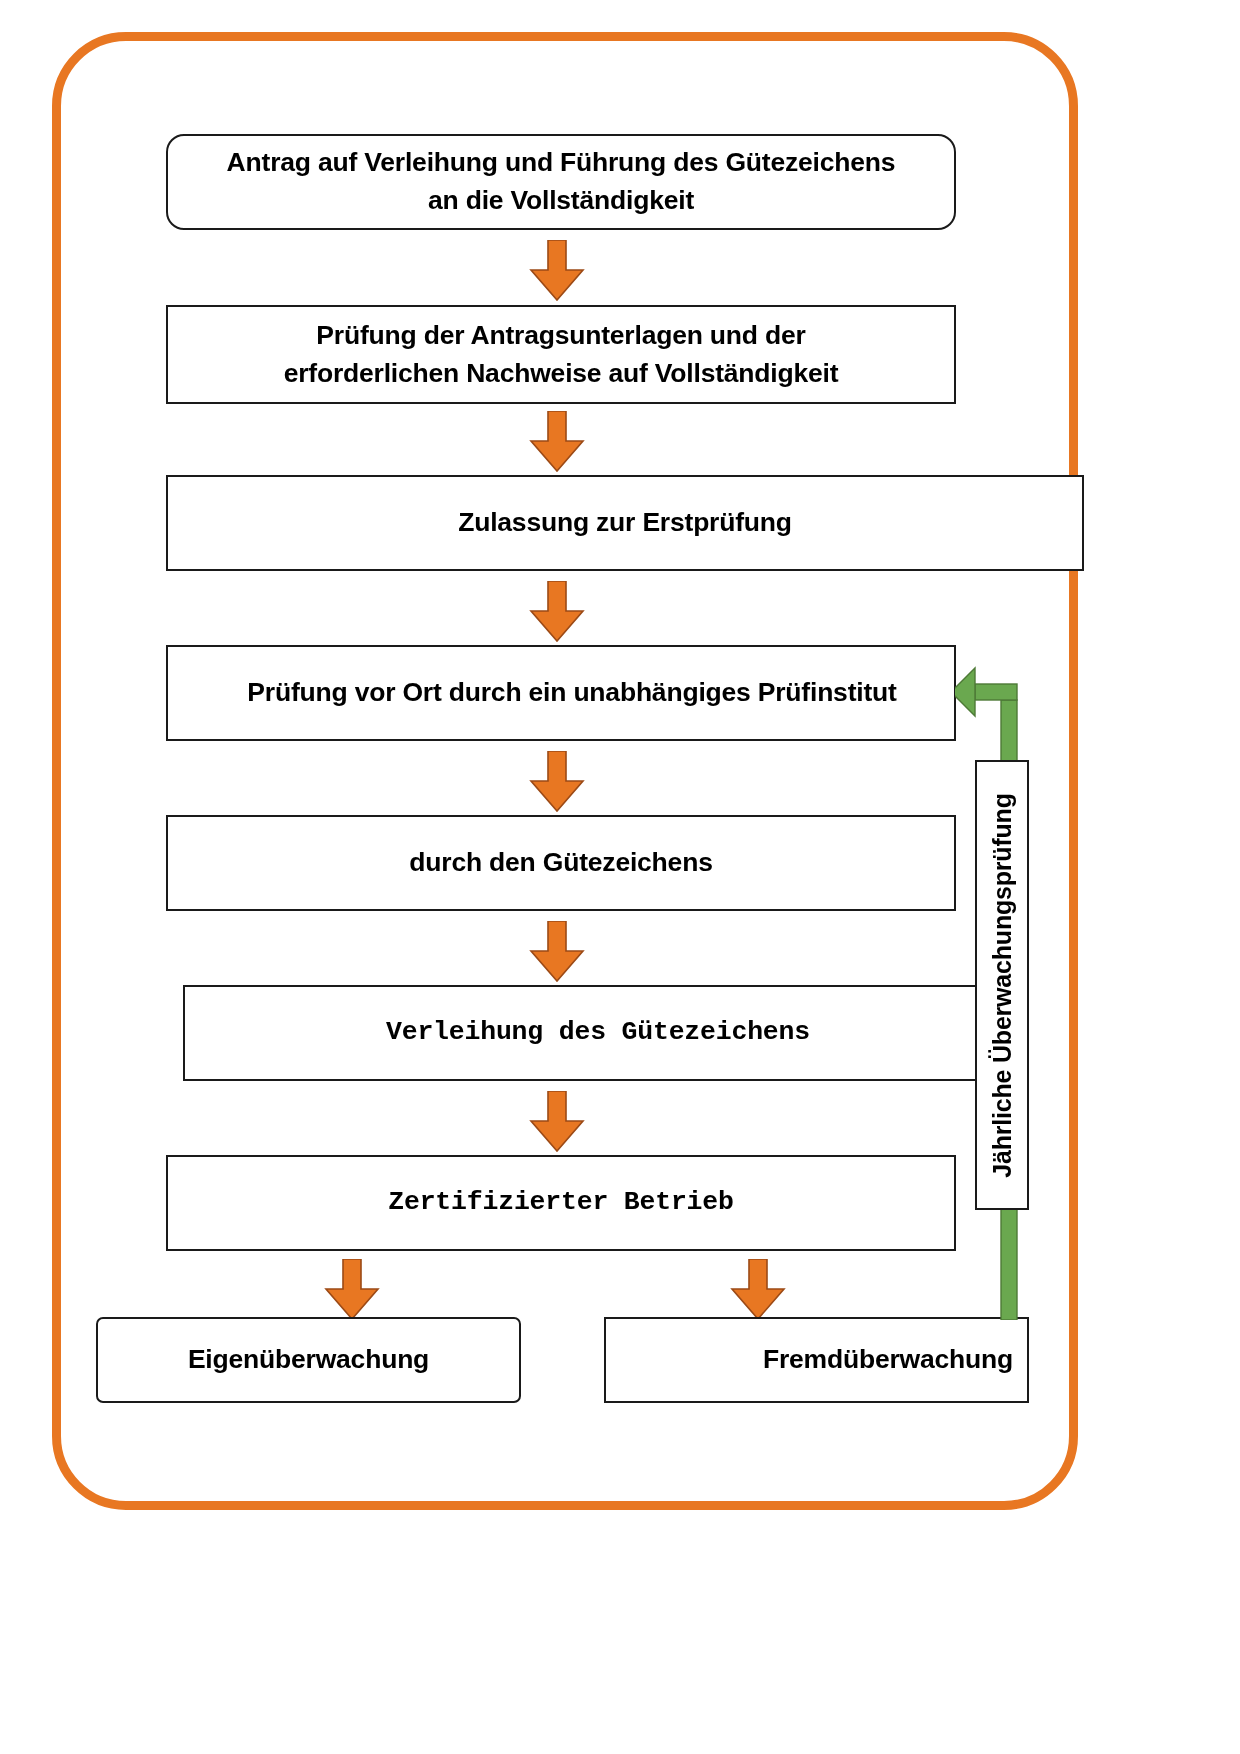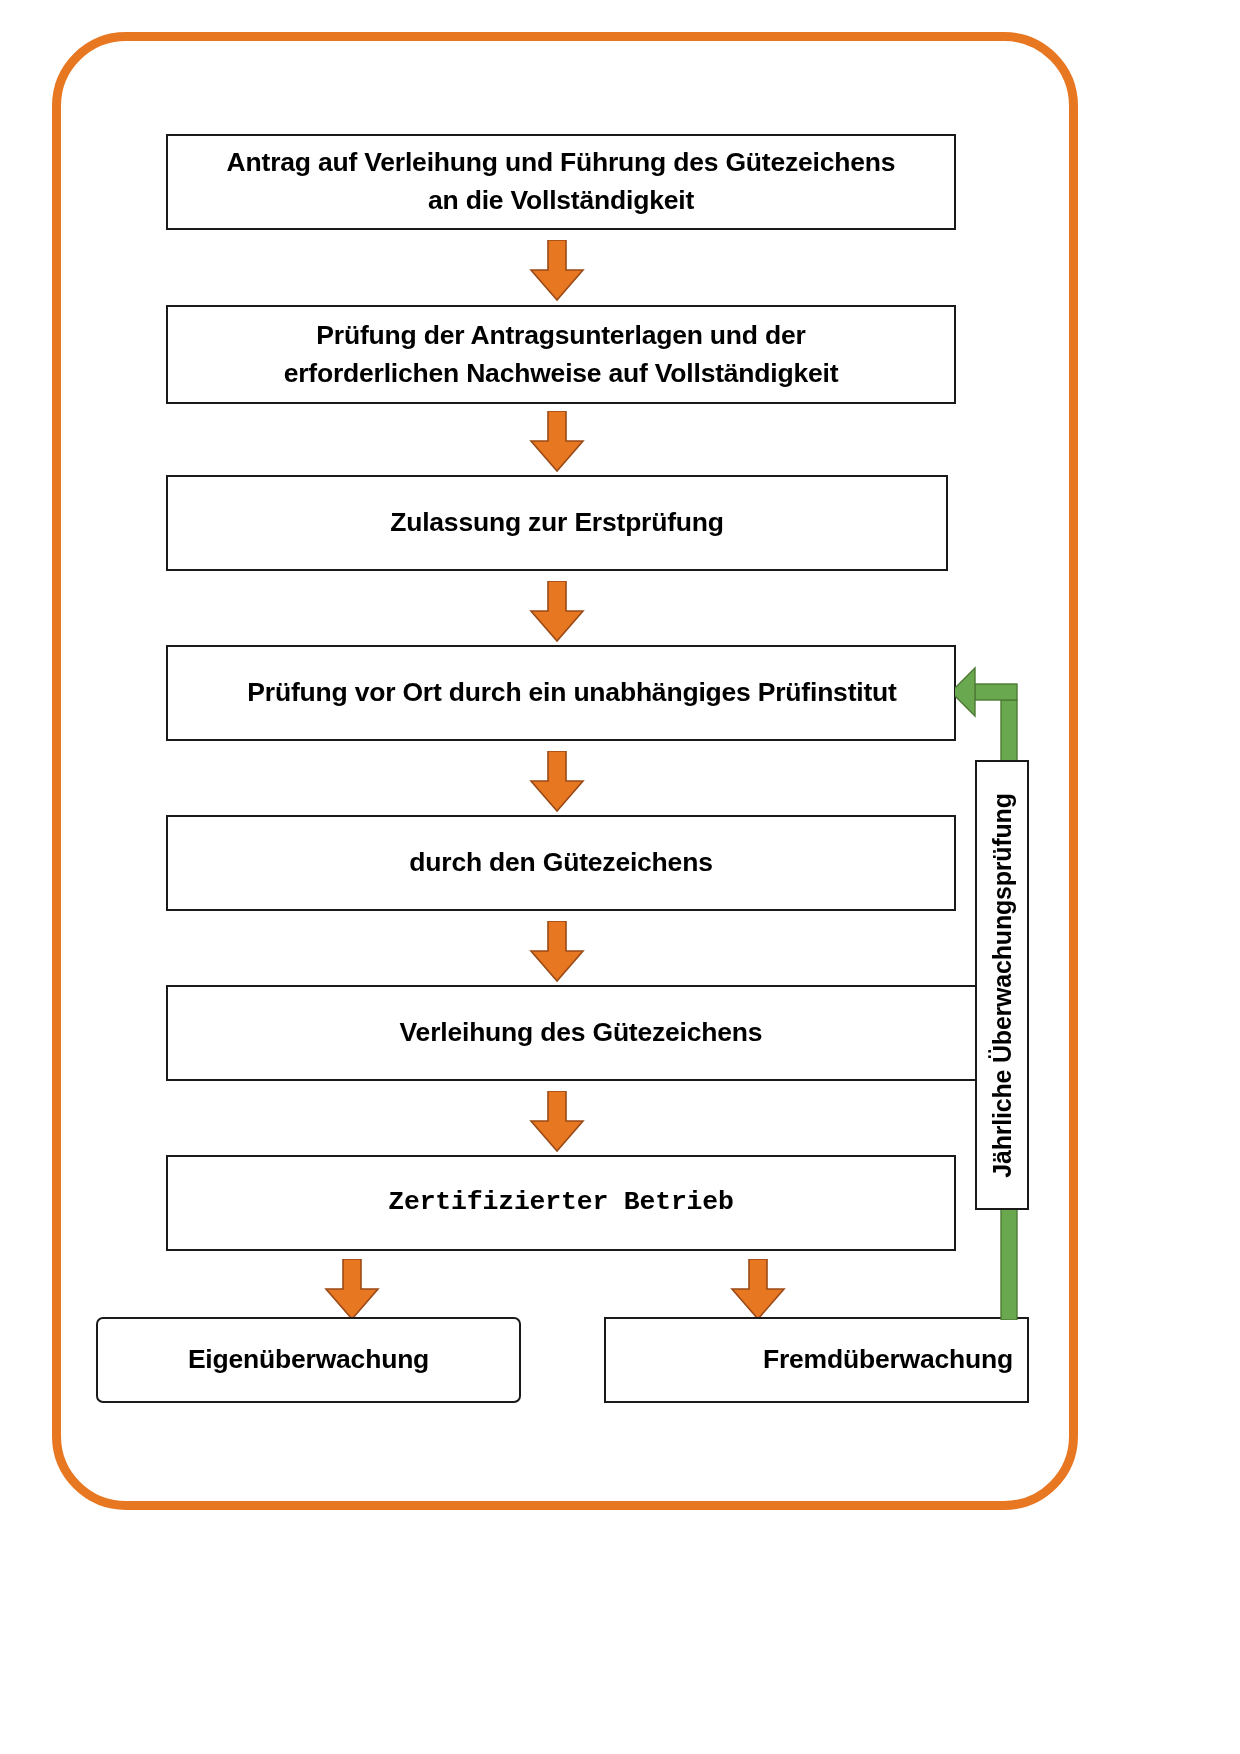--- a/index.html
+++ b/index.html
@@ -89,21 +89,21 @@
     font-size: 25px;
     color: #000000;
     letter-spacing: -0.2px;
   }
 </style>
 </head>
 <body>
 
 <div id="outer-frame">
 
-  <div class="proc-box" style="left:105px; top:93px; width:790px; height:96px;">
+  <div class="proc-box" style="left:105px; top:93px; width:790px; height:96px;border-radius:18px;">
     <div class="line">Antrag auf Verleihung und Führung des Gütezeichens</div>
     <div class="line">an die Vollständigkeit</div>
   </div>
 
   <div class="arrow-down" style="left:467px; top:199px;">
     <svg viewBox="0 0 58 62" xmlns="http://www.w3.org/2000/svg">
       <polygon points="20,0 38,0 38,30 55,30 29,60 3,30 20,30" fill="#E87722" stroke="#9C4A16" stroke-width="1.6"></polygon>
     </svg>
   </div>
 
@@ -111,21 +111,21 @@
     <div class="line">Prüfung der Antragsunterlagen und der</div>
     <div class="line">erforderlichen Nachweise auf Vollständigkeit</div>
   </div>
 
   <div class="arrow-down" style="left:467px; top:370px;">
     <svg viewBox="0 0 58 62" xmlns="http://www.w3.org/2000/svg">
       <polygon points="20,0 38,0 38,30 55,30 29,60 3,30 20,30" fill="#E87722" stroke="#9C4A16" stroke-width="1.6"></polygon>
     </svg>
   </div>
 
-  <div class="proc-box" style="left:105px; top:434px; width:782px; height:96px;">
+  <div class="proc-box" style="left:105px; top:434px; width:918px; height:96px;">
     <div class="line">Zulassung zur Erstprüfung</div>
   </div>
 
   <div class="arrow-down" style="left:467px; top:540px;">
     <svg viewBox="0 0 58 62" xmlns="http://www.w3.org/2000/svg">
       <polygon points="20,0 38,0 38,30 55,30 29,60 3,30 20,30" fill="#E87722" stroke="#9C4A16" stroke-width="1.6"></polygon>
     </svg>
   </div>
 
   <div class="proc-box" style="left:105px; top:604px; width:790px; height:96px;padding-left:36px;">
@@ -141,21 +141,21 @@
   <div class="proc-box" style="left:105px; top:774px; width:790px; height:96px;">
     <div class="line">durch den Gütezeichens</div>
   </div>
 
   <div class="arrow-down" style="left:467px; top:880px;">
     <svg viewBox="0 0 58 62" xmlns="http://www.w3.org/2000/svg">
       <polygon points="20,0 38,0 38,30 55,30 29,60 3,30 20,30" fill="#E87722" stroke="#9C4A16" stroke-width="1.6"></polygon>
     </svg>
   </div>
 
-  <div class="proc-box" style="left:105px; top:944px; width:830px; height:96px;">
+  <div class="proc-box" style="left:122px; top:944px; width:830px; height:96px;font-family:Liberation Mono, monospace;">
     <div class="line">Verleihung des Gütezeichens</div>
   </div>
 
   <div class="arrow-down" style="left:467px; top:1050px;">
     <svg viewBox="0 0 58 62" xmlns="http://www.w3.org/2000/svg">
       <polygon points="20,0 38,0 38,30 55,30 29,60 3,30 20,30" fill="#E87722" stroke="#9C4A16" stroke-width="1.6"></polygon>
     </svg>
   </div>
 
   <div class="proc-box" style="left:105px; top:1114px; width:790px; height:96px;font-family:Liberation Mono, monospace;">

